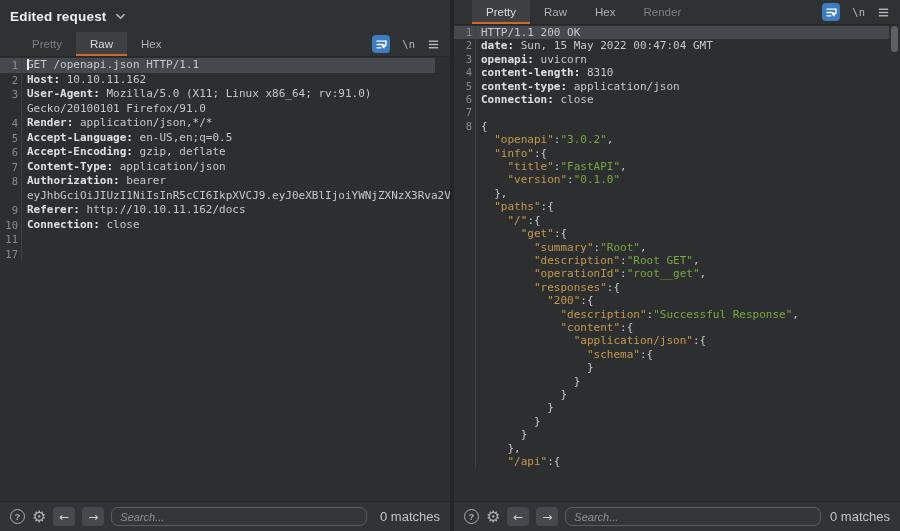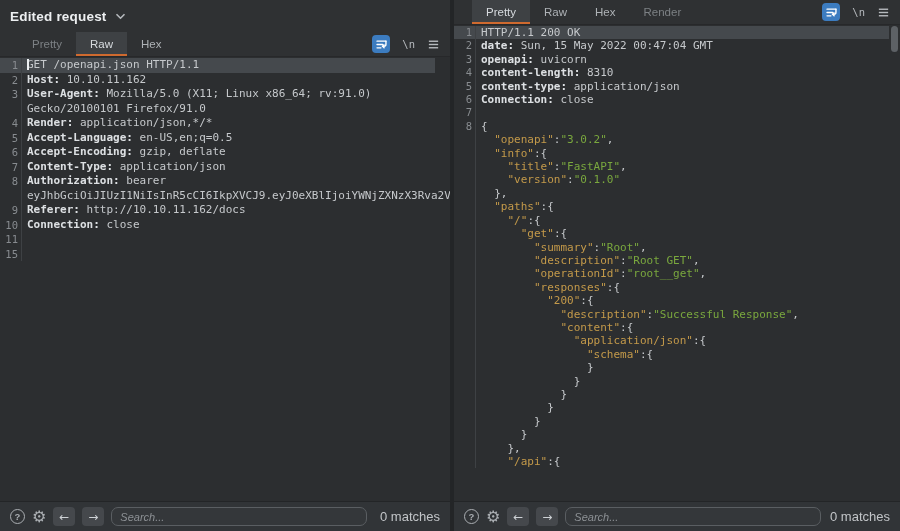--- a/index.html
+++ b/index.html
@@ -134,21 +134,21 @@
         </div>
         <div class="row">
           <span class="gut">10</span>
           <span class="code"><span class="hname">Connection:</span> close</span>
         </div>
         <div class="row">
           <span class="gut">11</span>
           <span class="code"></span>
         </div>
         <div class="row">
-          <span class="gut">15</span>
+          <span class="gut">17</span>
           <span class="code"></span>
         </div>
       </div>
     <div class="searchbar">
       <span class="help-icon">?</span>
       <span class="gear-icon">⚙</span>
       <span class="nav-btn">←</span>
       <span class="nav-btn">→</span>
       <input class="search-input" placeholder="Search..." style="">
       <span class="matches">0 matches</span>

